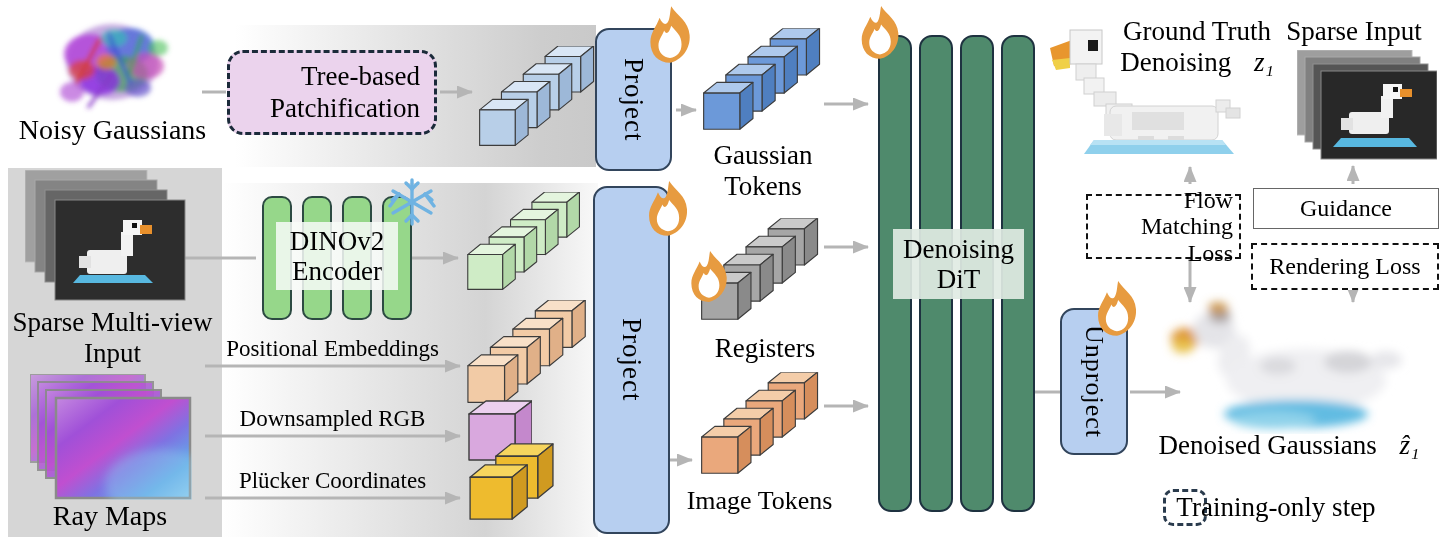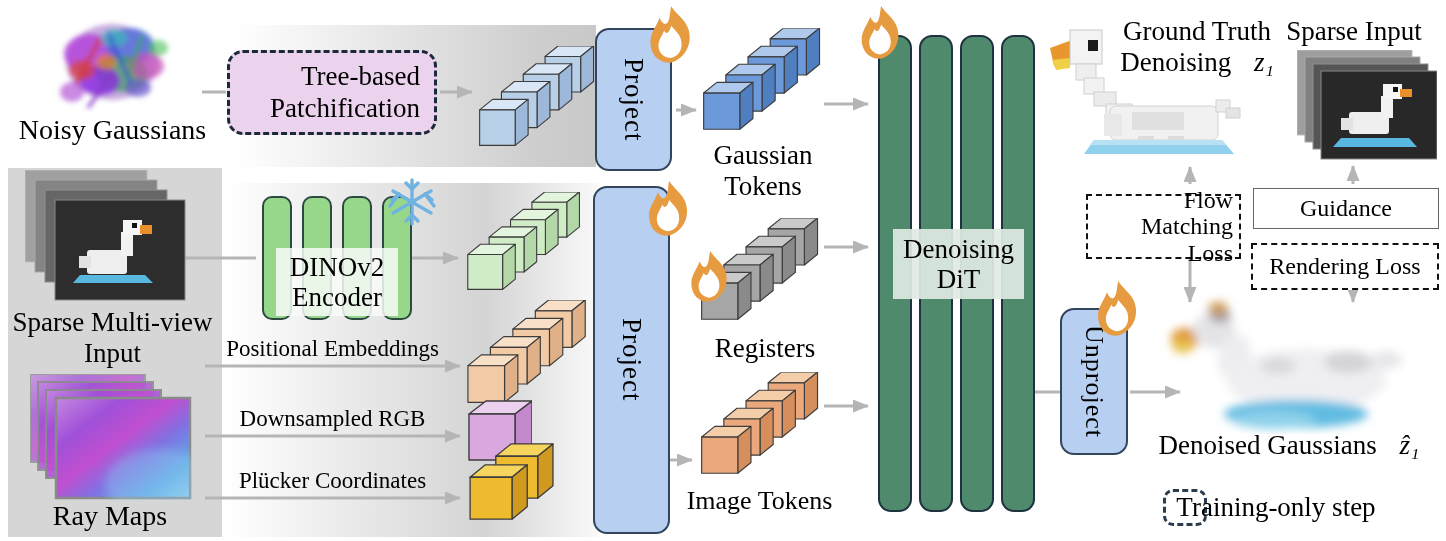--- a/index.html
+++ b/index.html
@@ -15,21 +15,21 @@
   .box{position:absolute;box-sizing:border-box;display:flex;align-items:center;justify-content:center;text-align:right;}
   .pill-blue{background:#b7cff0;border:2.5px solid #32455c;border-radius:14px;}
   .vtext{writing-mode:vertical-rl;letter-spacing:1px;}
   .tree{background:#ebd3ed;border:3px dashed #1b2a3a;border-radius:16px;line-height:1.15;}
   .dbar{position:absolute;width:34px;height:477px;top:35px;background:#4f8a6c;
         border:2.5px solid #1e3240;border-radius:13px;box-sizing:border-box;}
   .gbar{position:absolute;width:30px;height:124px;top:196px;background:#96d78a;
         border:2px solid #2c4a42;border-radius:10px;box-sizing:border-box;}
   .overlabel{position:absolute;text-align:center;line-height:1.12;}
   .dit-label{left:893px;top:229px;width:131px;padding:5px 0;background:rgba(223,234,227,.92);}
-  .dino-label{left:276px;top:222px;width:122px;padding:4px 0;background:rgba(248,252,248,.85);margin-top:26px;}
+  .dino-label{left:276px;top:222px;width:122px;padding:4px 0;background:rgba(248,252,248,.85);}
   .loss-dash{background:#fff;border:2.5px dashed #111;line-height:1.1;margin-top:8px;}
   .guid{background:#fff;border:1.5px solid #666;}
   .legend-sq{border:3px dashed #2a3b4d;border-radius:10px;background:#fff;}
   .arrows{position:absolute;left:0;top:0;}
   svg{display:block;}
   .cf{fill:var(--cf);stroke:#3c3c3c;stroke-width:1.4;stroke-linejoin:round;}
   .ct{fill:var(--ct);stroke:#3c3c3c;stroke-width:1.4;stroke-linejoin:round;}
   .cs{fill:var(--cs);stroke:#3c3c3c;stroke-width:1.4;stroke-linejoin:round;}
   .f23{font-size:23px;} .f24{font-size:24px;} .f26{font-size:26px;}
   .f27{font-size:27px;} .f28{font-size:28px;}

